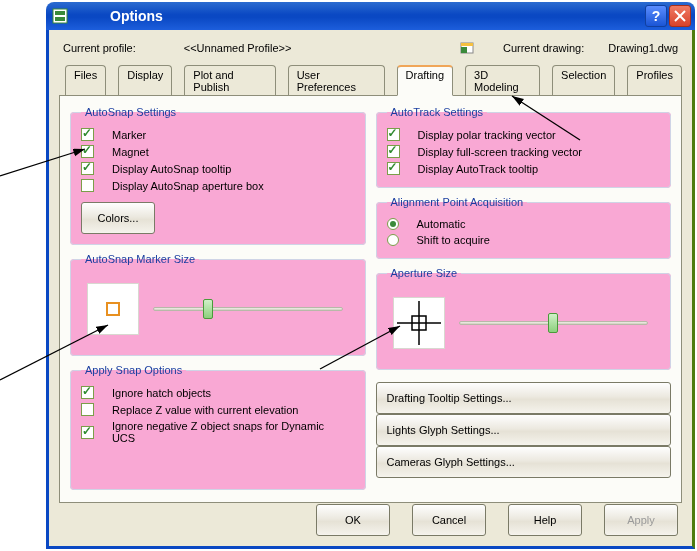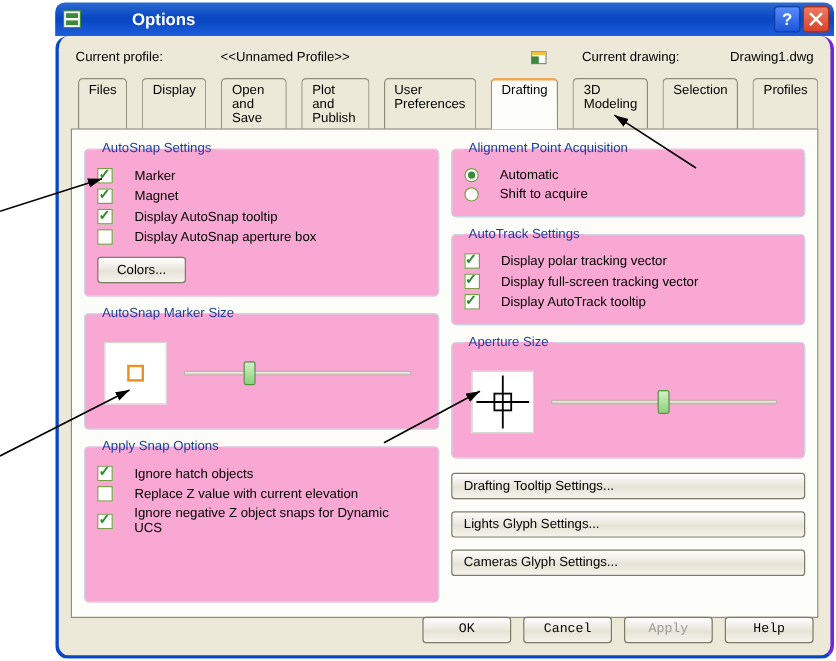--- a/index.html
+++ b/index.html
@@ -40,24 +40,23 @@
   }
   .help-btn { background: linear-gradient(to bottom,#5a8cff,#1a55d5); border:1px solid #1140a0;}
   .close-btn { background: linear-gradient(to bottom,#f07a63,#d8432b); border:1px solid #a62f1b;}
 
   
   .winbody {
     position: absolute;
     top: 30px; left: 46px; right: 2px; bottom: 2px;
     background: #ece9d8;
     border-left: 3px solid #0a48c3;
-    border-right: 3px solid #6d28d9;
+    border-right: 3px solid #4d7c0f;
     border-bottom: 3px solid #0a48c3;
     padding: 8px 10px 10px 10px;
-    border-radius: 11px;
   }
 
   .profile-row {
     display: flex; gap: 24px; align-items:center;
     font-size: 11px; color:#000;
     padding: 2px 4px 8px 4px;
   }
   .profile-row .lbl { }
   .profile-row .val { margin-left: 24px; }
   .drawing-icon { width:16px;height:16px;display:inline-block;margin-right:4px;}
@@ -139,21 +138,21 @@
   .radio.checked::after{
     content:'';
     width:6px;height:6px;border-radius:50%;
     background:#3a8a3a;
     position:absolute; top:2px; left:2px;
   }
 
   .xp-btn {
     display:inline-flex;align-items:center;justify-content:center;
     min-width:70px;
-    height:22px;
+    height:32px;
     padding:0 12px;
     background:linear-gradient(to bottom,#fefefe,#ece9e0 45%,#e6e2d6 55%,#f5f3ec);
     border:1px solid #7a7a66;
     border-radius:3px;
     font-size:11px;
     box-shadow: inset 0 0 1px #fff;
   }
   .xp-btn.wide { width:100%; justify-content:flex-start; padding-left:10px;}
   .xp-btn.disabled { color:#9a9a9a; }
 
@@ -181,21 +180,21 @@
     background:linear-gradient(to bottom,#d0f0c8,#8cd07c);
     border:1px solid #4a9a3a;
     border-radius:2px;
     position:absolute; top:-9px;
   }
 
   
   .btn-row{
     position:absolute;
     right:14px; bottom:10px;
-    display:flex; gap:10px;font-family:Liberation Mono, monospace;
+    display:flex; gap:22px;
   }
   .btn-row .xp-btn{ min-width:74px; }
 
   
   .annot-svg{
     position:absolute;
     top:0;left:0;width:697px;height:551px;
     pointer-events:none;
   }
 </style>
@@ -227,27 +226,26 @@
     <span class="val">&lt;&lt;Unnamed Profile&gt;&gt;</span>
     <span style="flex:1"></span>
     <span class="drawing-icon">
       <svg width="16" height="16">
           <rect x="2" y="3" width="12" height="10" fill="#fff" stroke="#888"></rect>
           <rect x="2" y="3" width="12" height="3" fill="#f5c040"></rect>
           <rect x="2" y="7" width="6" height="6" fill="#3a8a3a"></rect>
         </svg>
     </span>
     <span>Current drawing:</span>
-    <span style="margin-left:18px">Drawing1.dwg</span>
+    <span style="">Drawing1.dwg</span>
   </div>
 
   <div class="tabstrip">
     <div class="tab">Files</div>
     <div class="tab">Display</div>
-    <div class="tab">Open and Save</div>
     <div class="tab">Plot and Publish</div>
     <div class="tab">User Preferences</div>
     <div class="tab active">Drafting</div>
     <div class="tab">3D Modeling</div>
     <div class="tab">Selection</div>
     <div class="tab">Profiles</div>
   </div>
 
   <div class="tabpane">
     <div class="cols">
@@ -304,78 +302,78 @@
               <span class="chk checked"></span>
               <span>Ignore negative Z object snaps for Dynamic UCS</span>
             </div>
         </fieldset>
 
       </div>
 
       <div class="col">
 
         <fieldset class="group">
+          <legend>AutoTrack Settings</legend>
+          <div class="chk-row">
+              <span class="chk checked"></span>
+              <span>Display polar tracking vector</span>
+            </div>
+          <div class="chk-row">
+              <span class="chk checked"></span>
+              <span>Display full-screen tracking vector</span>
+            </div>
+          <div class="chk-row">
+              <span class="chk checked"></span>
+              <span>Display AutoTrack tooltip</span>
+            </div>
+        </fieldset>
+
+        <fieldset class="group">
           <legend>Alignment Point Acquisition</legend>
           <div class="rad-row">
               <span class="radio checked"></span>
               <span>Automatic</span>
             </div>
           <div class="rad-row">
               <span class="radio"></span>
               <span>Shift to acquire</span>
-            </div>
-        </fieldset>
-
-        <fieldset class="group">
-          <legend>AutoTrack Settings</legend>
-          <div class="chk-row">
-              <span class="chk checked"></span>
-              <span>Display polar tracking vector</span>
-            </div>
-          <div class="chk-row">
-              <span class="chk checked"></span>
-              <span>Display full-screen tracking vector</span>
-            </div>
-          <div class="chk-row">
-              <span class="chk checked"></span>
-              <span>Display AutoTrack tooltip</span>
             </div>
         </fieldset>
 
         <fieldset class="group">
           <legend>Aperture Size</legend>
           <div class="slider-wrap">
             <div class="preview-box">
               <svg width="48" height="48">
                 <line x1="24" y1="2" x2="24" y2="46" stroke="#000" stroke-width="1.5"></line>
                 <line x1="2" y1="24" x2="46" y2="24" stroke="#000" stroke-width="1.5"></line>
                 <rect x="17" y="17" width="14" height="14" fill="none" stroke="#000" stroke-width="1.5"></rect>
               </svg>
             </div>
             <div class="track">
               <div class="thumb" style="left:47%"></div>
             </div>
           </div>
         </fieldset>
 
-        <div style="flex:1; display:flex; flex-direction:column; gap:10px; padding-top:4px;">
+        <div style="flex:1; display:flex; flex-direction:column; padding-top:4px;">
           <span class="xp-btn wide">Drafting Tooltip Settings...</span>
           <span class="xp-btn wide">Lights Glyph Settings...</span>
           <span class="xp-btn wide">Cameras Glyph Settings...</span>
         </div>
 
       </div>
     </div>
   </div>
 
   <div class="btn-row">
     <span class="xp-btn">OK</span>
     <span class="xp-btn">Cancel</span>
+    <span class="xp-btn">Help</span>
     <span class="xp-btn disabled">Apply</span>
-    <span class="xp-btn">Help</span>
   </div>
 
 </div>
 
 <svg class="annot-svg">
   <defs>
     <marker id="ah" markerWidth="10" markerHeight="10" refX="9" refY="3" orient="auto">
       <path d="M0,0 L0,6 L9,3 z" fill="#000"></path>
     </marker>
   </defs>

